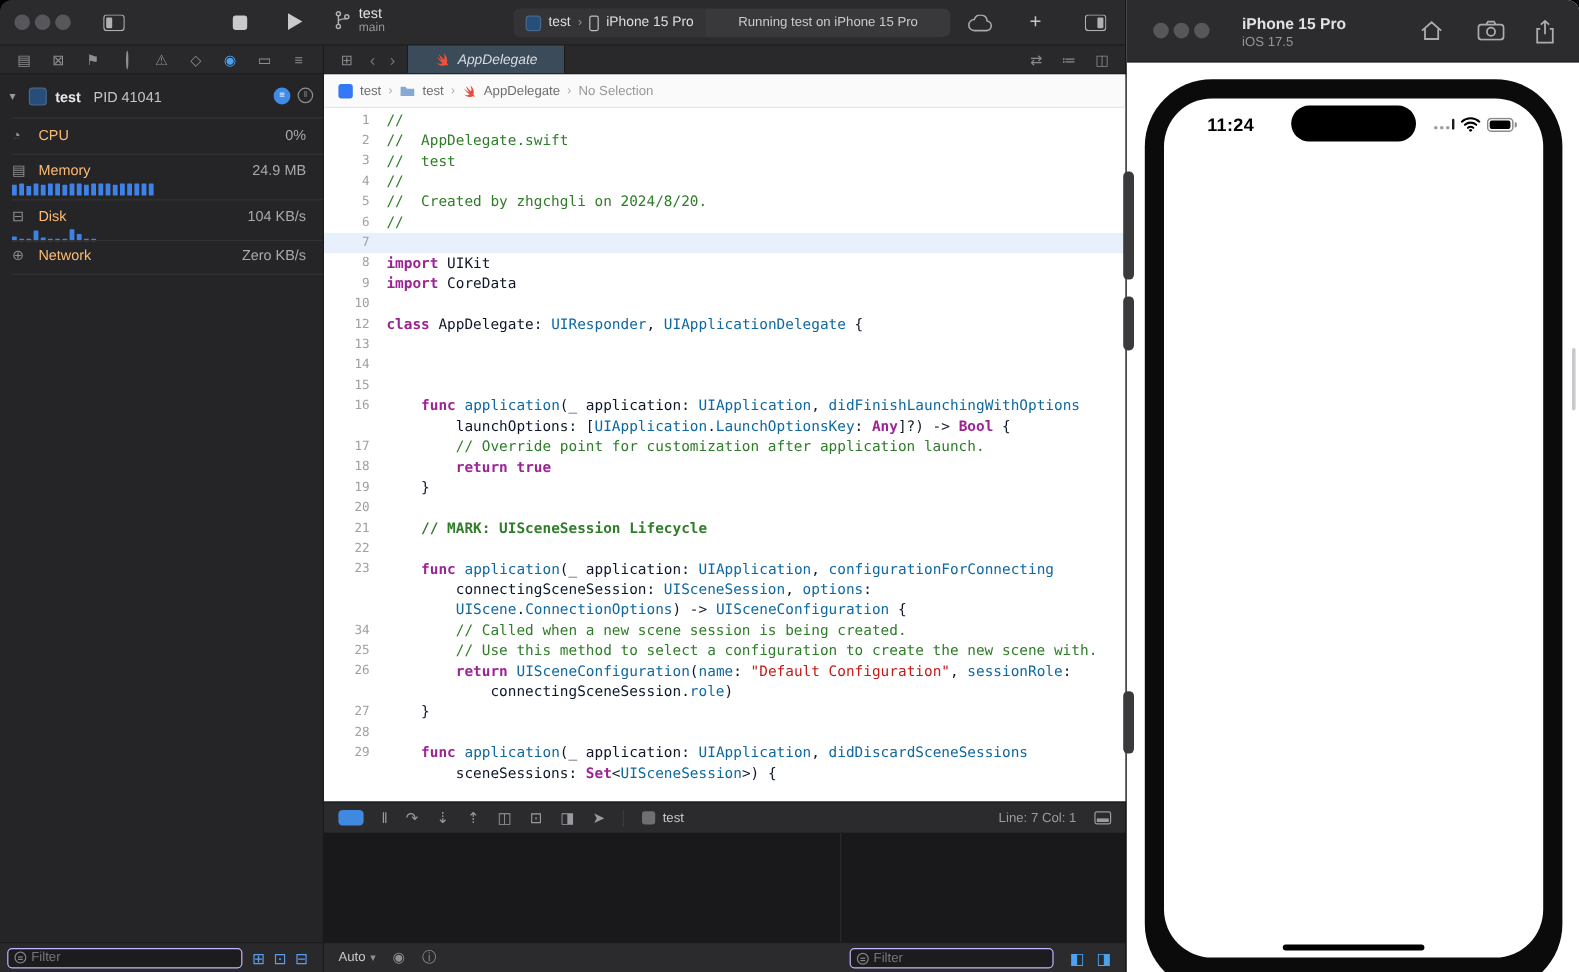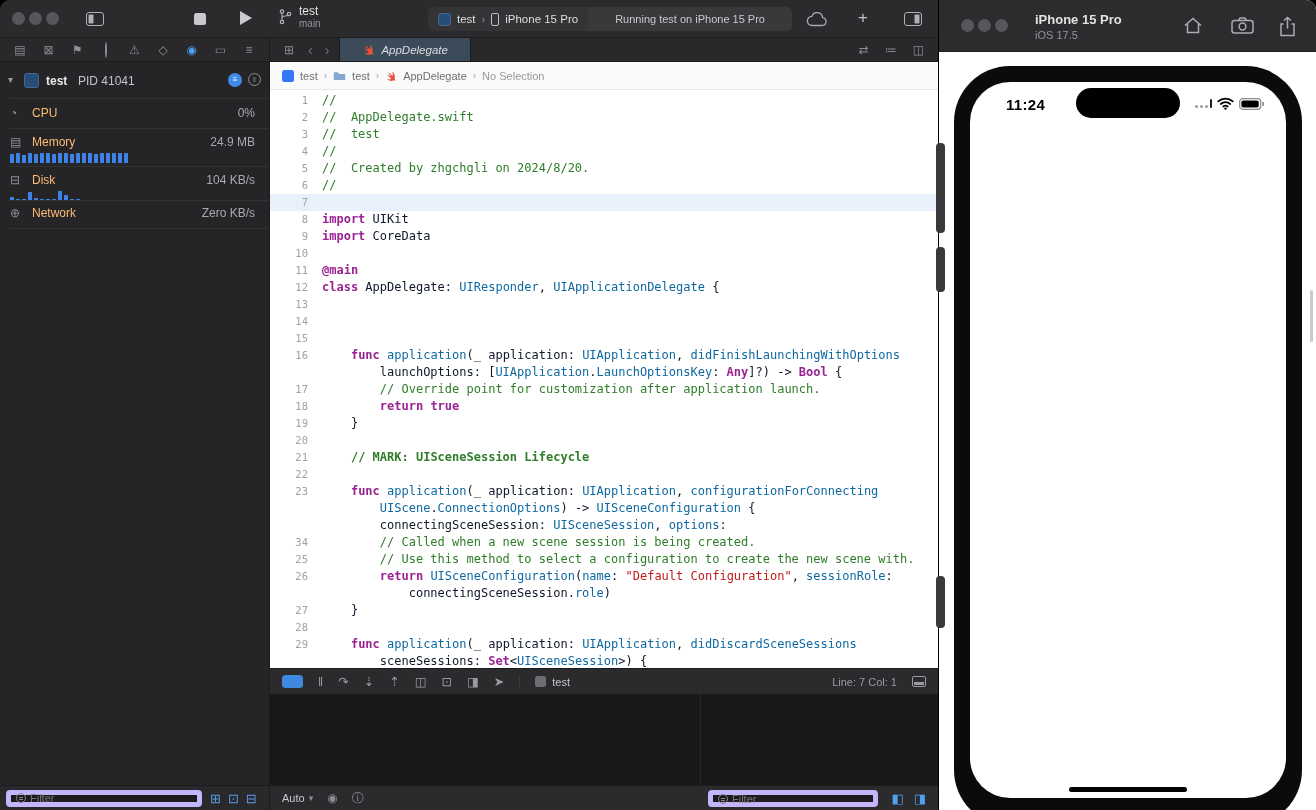--- a/index.html
+++ b/index.html
@@ -58,21 +58,21 @@
   .badge-ring { position:absolute; left:248px; top:3px; width:13px; height:13px; border-radius:50%; border:1px solid #8E8E93;
     color:#8E8E93; font-size:7px; text-align:center; line-height:12px; }
   .gaugerow { position:absolute; left:0; width:100%; }
   .gaugerow .gi { position:absolute; left:10px; top:0; color:#8E8E93; font-size:12px; }
   .gaugerow .gl { position:absolute; left:32px; top:0; color:#fdba74; font-size:12px; }
   .gaugerow .gv { position:absolute; right:14px; top:0; color:#A9A9AE; font-size:12px; }
   .spark { position:absolute; left:10px; display:flex; align-items:flex-end; gap:2px; height:11px; }
   .spark i { width:4px; background:#3E82E8; display:block; border-radius:0.5px; }
   .sb-filterbar { position:absolute; left:0; top:785px; width:270px; height:25px; background:#29292B;
     border-top:1px solid #1B1B1D; border-right:1px solid #1B1B1D; display:flex; align-items:center; padding:0 6px; gap:8px; }
-  .filterfield { height:17px; background:#1C1C1E; border:5px solid #c4b5fd; border-radius:4px;
+  .filterfield { height:17px; background:#1C1C1E; border:1px solid #c4b5fd; border-radius:4px;
     display:flex; align-items:center; gap:4px; padding:0 5px; }
   .filterfield input { background:transparent; border:none; outline:none; color:#DDD; font-size:11px; width:100%;
     font-family:"Liberation Sans", sans-serif; }
   .filterfield input::placeholder { color:#767679; }
   .ficon { width:10px; height:10px; border:1px solid #85858A; border-radius:50%; position:relative; flex:0 0 auto; }
   .ficon::after { content:""; position:absolute; left:2px; right:2px; top:3px; border-top:1px solid #85858A; box-shadow:0 2px 0 #85858A; }
   .sbf-icons { display:flex; gap:7px; }
   .sbf-icons span { color:#5C9CE6; font-size:13px; }
   
   .editor { position:absolute; left:270px; top:62px; width:668px; height:606px; background:#FFF; overflow:hidden; }
@@ -333,36 +333,35 @@
           <div class="code-row"><span class="gutter">1</span><span class="ct"><span class="tk-c">//</span></span></div>
           <div class="code-row"><span class="gutter">2</span><span class="ct"><span class="tk-c">//  AppDelegate.swift</span></span></div>
           <div class="code-row"><span class="gutter">3</span><span class="ct"><span class="tk-c">//  test</span></span></div>
           <div class="code-row"><span class="gutter">4</span><span class="ct"><span class="tk-c">//</span></span></div>
           <div class="code-row"><span class="gutter">5</span><span class="ct"><span class="tk-c">//  Created by zhgchgli on 2024/8/20.</span></span></div>
           <div class="code-row"><span class="gutter">6</span><span class="ct"><span class="tk-c">//</span></span></div>
           <div class="code-row hl"><span class="gutter">7</span><span class="ct"></span></div>
           <div class="code-row"><span class="gutter">8</span><span class="ct"><span class="tk-k">import</span><span class="tk-p"> UIKit</span></span></div>
           <div class="code-row"><span class="gutter">9</span><span class="ct"><span class="tk-k">import</span><span class="tk-p"> CoreData</span></span></div>
           <div class="code-row"><span class="gutter">10</span><span class="ct"></span></div>
-          <div class="code-row"><span class="gutter">11</span><span class="ct"><span class="tk-k">@main</span></span></div>
           <div class="code-row"><span class="gutter">12</span><span class="ct"><span class="tk-k">class</span><span class="tk-p"> AppDelegate: </span><span class="tk-t">UIResponder</span><span class="tk-p">, </span><span class="tk-t">UIApplicationDelegate</span><span class="tk-p"> {</span></span></div>
           <div class="code-row"><span class="gutter">13</span><span class="ct"></span></div>
           <div class="code-row"><span class="gutter">14</span><span class="ct"></span></div>
           <div class="code-row"><span class="gutter">15</span><span class="ct"></span></div>
           <div class="code-row"><span class="gutter">16</span><span class="ct"><span class="tk-p">    </span><span class="tk-k">func</span><span class="tk-p"> </span><span class="tk-t">application</span><span class="tk-p">(_ application: </span><span class="tk-t">UIApplication</span><span class="tk-p">, </span><span class="tk-t">didFinishLaunchingWithOptions</span></span></div>
           <div class="code-row"><span class="gutter"></span><span class="ct"><span class="tk-p">        launchOptions: [</span><span class="tk-t">UIApplication</span><span class="tk-p">.</span><span class="tk-t">LaunchOptionsKey</span><span class="tk-p">: </span><span class="tk-k">Any</span><span class="tk-p">]?) -&gt; </span><span class="tk-k">Bool</span><span class="tk-p"> {</span></span></div>
           <div class="code-row"><span class="gutter">17</span><span class="ct"><span class="tk-p">        </span><span class="tk-c">// Override point for customization after application launch.</span></span></div>
           <div class="code-row"><span class="gutter">18</span><span class="ct"><span class="tk-p">        </span><span class="tk-k">return</span><span class="tk-p"> </span><span class="tk-k">true</span></span></div>
           <div class="code-row"><span class="gutter">19</span><span class="ct"><span class="tk-p">    }</span></span></div>
           <div class="code-row"><span class="gutter">20</span><span class="ct"></span></div>
           <div class="code-row"><span class="gutter">21</span><span class="ct"><span class="tk-p">    </span><span class="tk-cb">// MARK: UISceneSession Lifecycle</span></span></div>
           <div class="code-row"><span class="gutter">22</span><span class="ct"></span></div>
           <div class="code-row"><span class="gutter">23</span><span class="ct"><span class="tk-p">    </span><span class="tk-k">func</span><span class="tk-p"> </span><span class="tk-t">application</span><span class="tk-p">(_ application: </span><span class="tk-t">UIApplication</span><span class="tk-p">, </span><span class="tk-t">configurationForConnecting</span></span></div>
+          <div class="code-row"><span class="gutter"></span><span class="ct"><span class="tk-p">        connectingSceneSession: </span><span class="tk-t">UISceneSession</span><span class="tk-p">, </span><span class="tk-t">options</span><span class="tk-p">:</span></span></div>
           <div class="code-row"><span class="gutter"></span><span class="ct"><span class="tk-p">        </span><span class="tk-t">UIScene</span><span class="tk-p">.</span><span class="tk-t">ConnectionOptions</span><span class="tk-p">) -&gt; </span><span class="tk-t">UISceneConfiguration</span><span class="tk-p"> {</span></span></div>
-          <div class="code-row"><span class="gutter"></span><span class="ct"><span class="tk-p">        connectingSceneSession: </span><span class="tk-t">UISceneSession</span><span class="tk-p">, </span><span class="tk-t">options</span><span class="tk-p">:</span></span></div>
           <div class="code-row"><span class="gutter">34</span><span class="ct"><span class="tk-p">        </span><span class="tk-c">// Called when a new scene session is being created.</span></span></div>
           <div class="code-row"><span class="gutter">25</span><span class="ct"><span class="tk-p">        </span><span class="tk-c">// Use this method to select a configuration to create the new scene with.</span></span></div>
           <div class="code-row"><span class="gutter">26</span><span class="ct"><span class="tk-p">        </span><span class="tk-k">return</span><span class="tk-p"> </span><span class="tk-t">UISceneConfiguration</span><span class="tk-p">(</span><span class="tk-t">name</span><span class="tk-p">: </span><span class="tk-s">"Default Configuration"</span><span class="tk-p">, </span><span class="tk-t">sessionRole</span><span class="tk-p">:</span></span></div>
           <div class="code-row"><span class="gutter"></span><span class="ct"><span class="tk-p">            connectingSceneSession.</span><span class="tk-t">role</span><span class="tk-p">)</span></span></div>
           <div class="code-row"><span class="gutter">27</span><span class="ct"><span class="tk-p">    }</span></span></div>
           <div class="code-row"><span class="gutter">28</span><span class="ct"></span></div>
           <div class="code-row"><span class="gutter">29</span><span class="ct"><span class="tk-p">    </span><span class="tk-k">func</span><span class="tk-p"> </span><span class="tk-t">application</span><span class="tk-p">(_ application: </span><span class="tk-t">UIApplication</span><span class="tk-p">, </span><span class="tk-t">didDiscardSceneSessions</span></span></div>
           <div class="code-row"><span class="gutter"></span><span class="ct"><span class="tk-p">        sceneSessions: </span><span class="tk-k">Set</span><span class="tk-p">&lt;</span><span class="tk-t">UISceneSession</span><span class="tk-p">&gt;) {</span></span></div>
         </div>
     </div>

